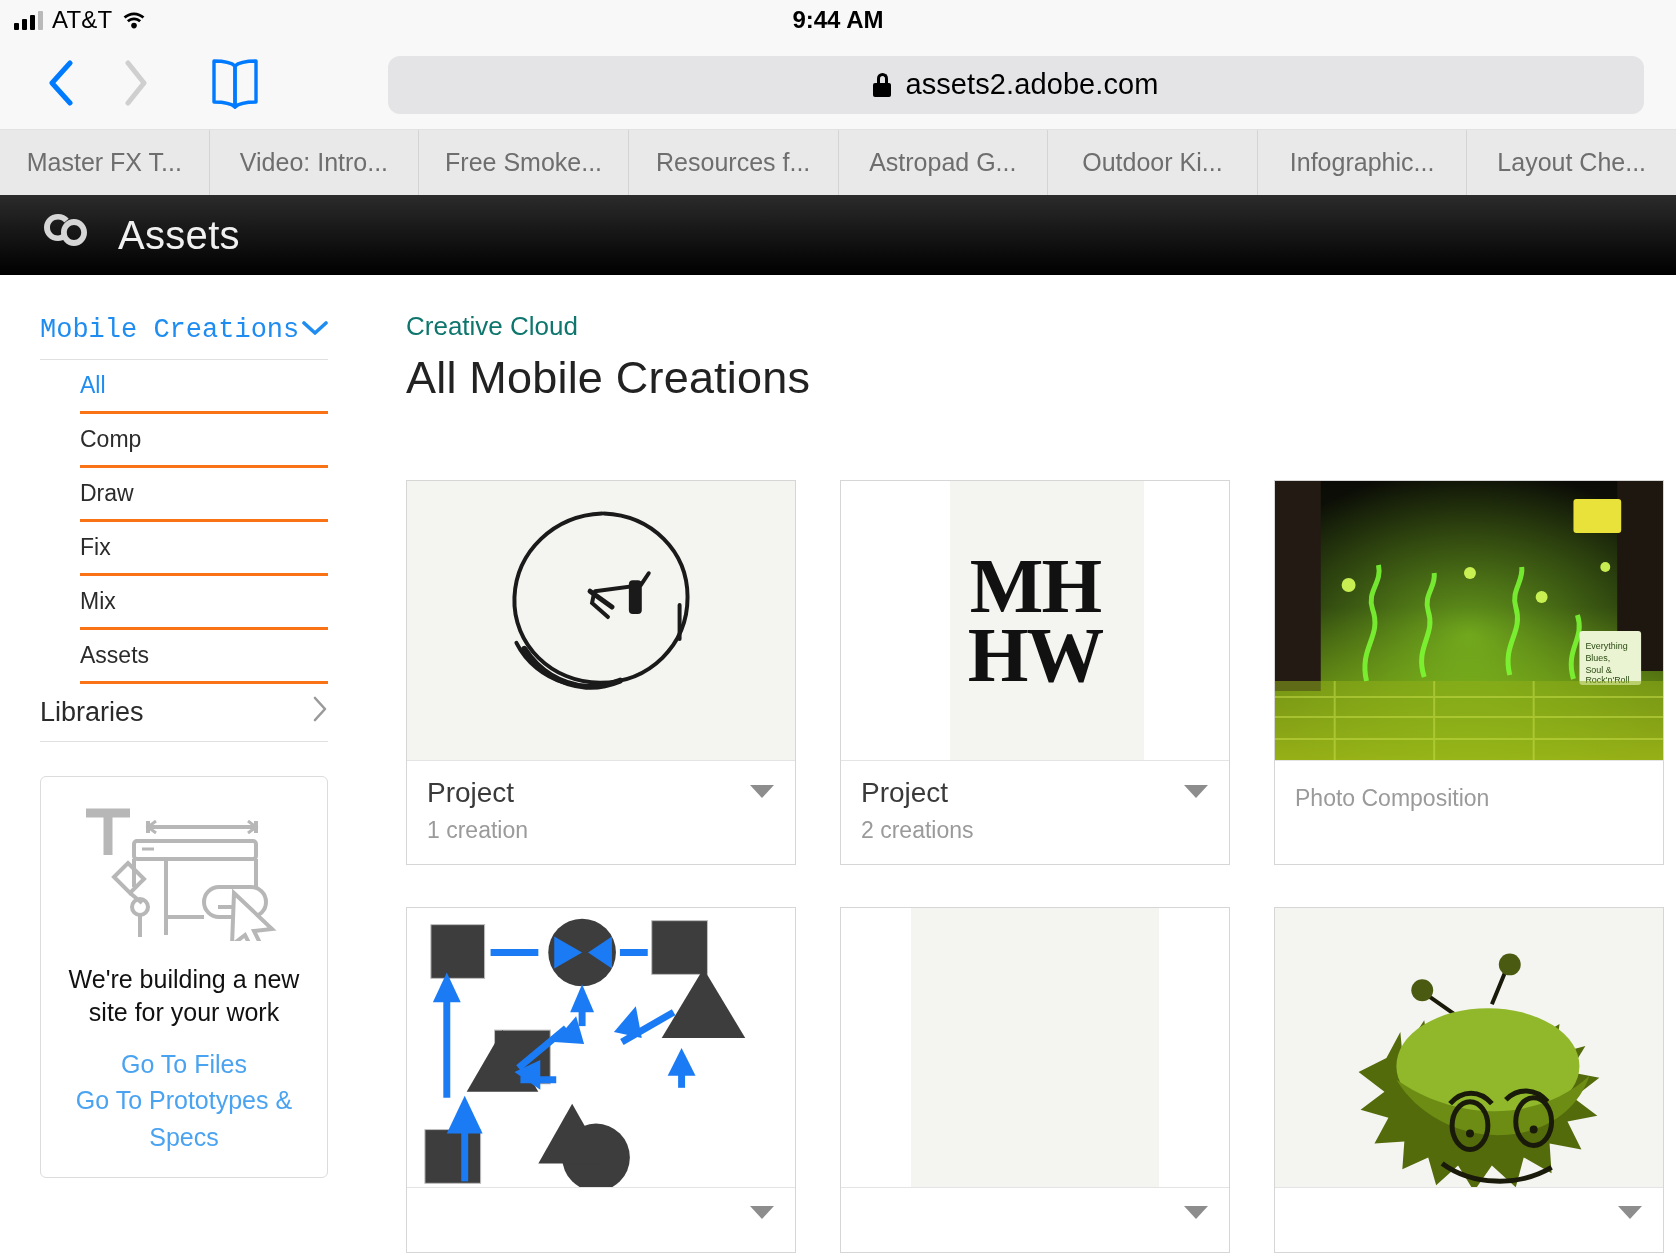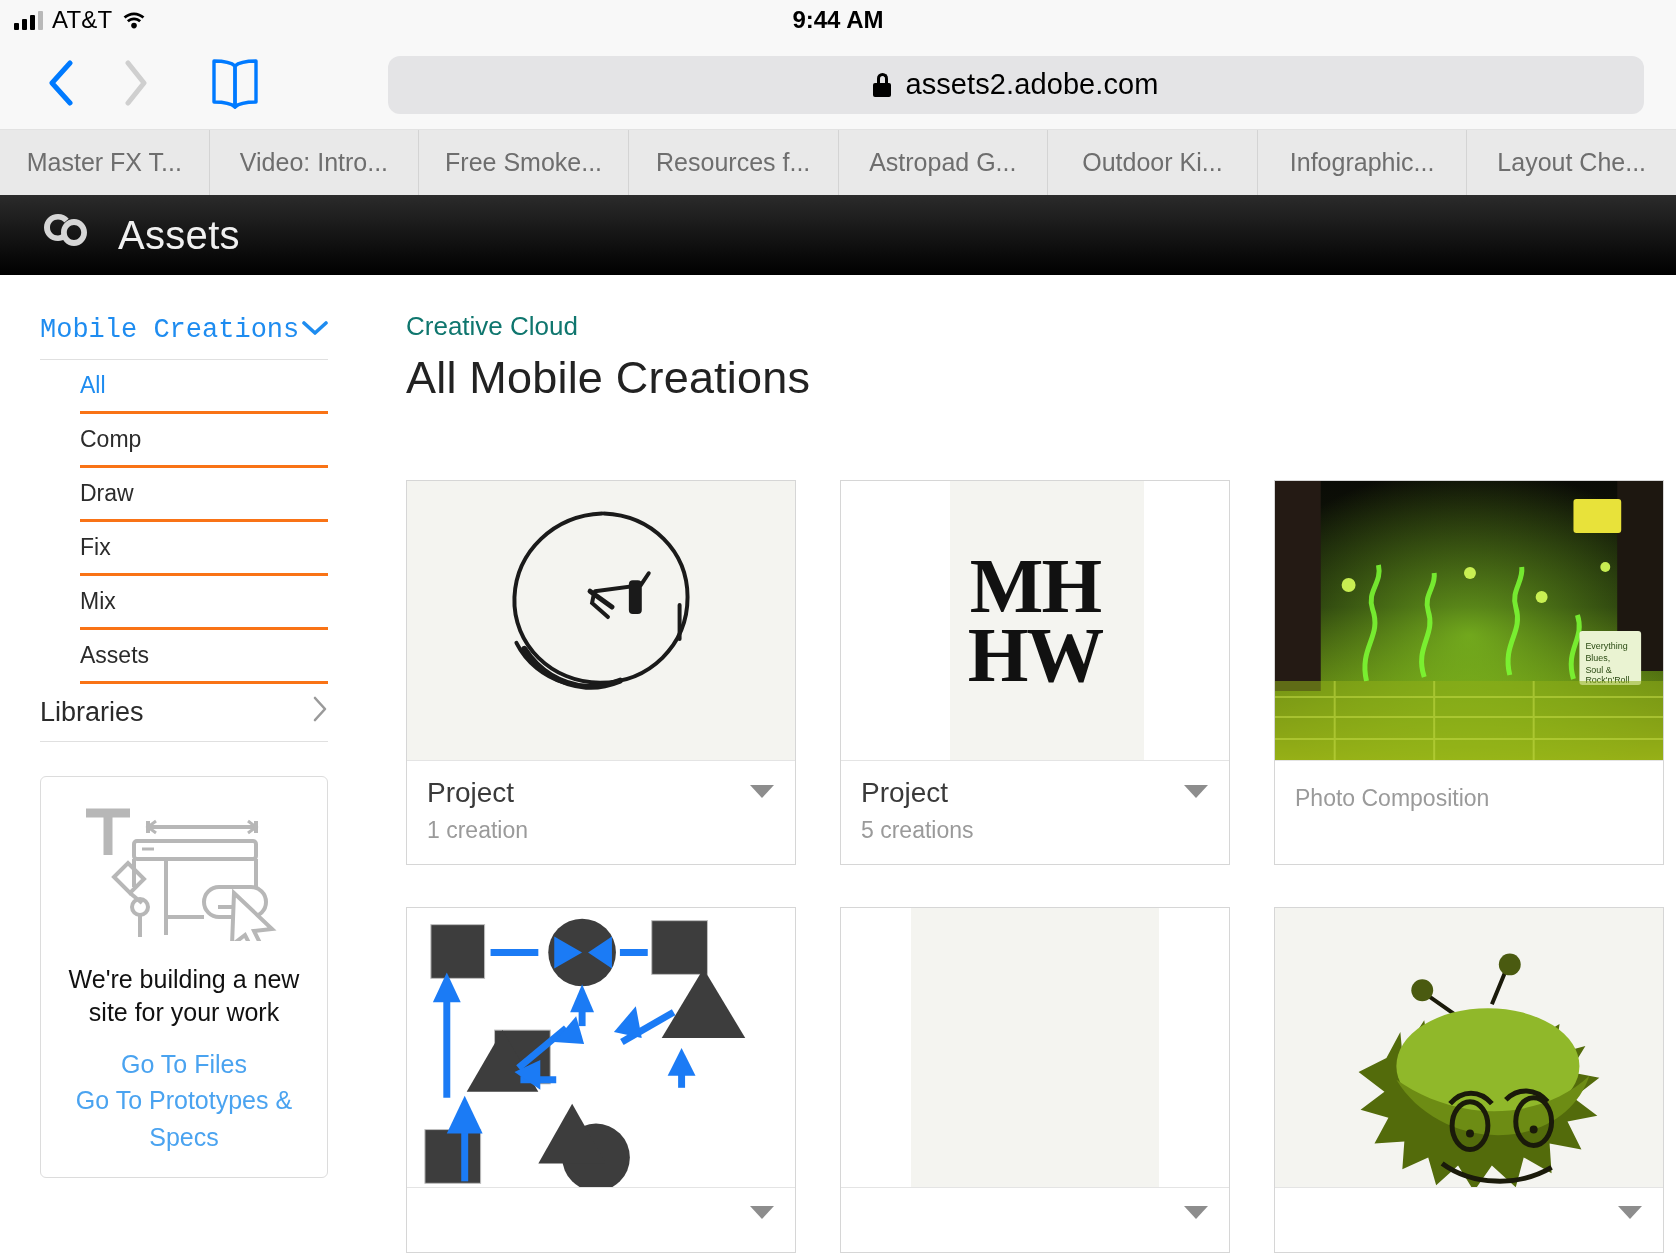--- a/index.html
+++ b/index.html
@@ -324,21 +324,21 @@
         </div>
         <div class="card-foot">
           <div class="card-topline">
             <span class="card-name">Project</span>
             <span>
               <svg class="tri-down" viewBox="0 0 26 16">
                   <polygon points="1,2 25,2 13,15" fill="#8d8d8d"></polygon>
                 </svg>
             </span>
           </div>
-          <div class="card-sub">5 creations</div>
+          <div class="card-sub">2 creations</div>
         </div>
       </div>
 
       <div class="card">
         <div class="thumb">
           <svg width="390" height="280" viewBox="0 0 390 280" preserveAspectRatio="none">
             <defs>
               <linearGradient id="nightsky" x1="0" y1="0" x2="0" y2="1">
                 <stop offset="0%" stop-color="#0a0b06"></stop>
                 <stop offset="45%" stop-color="#15200a"></stop>

